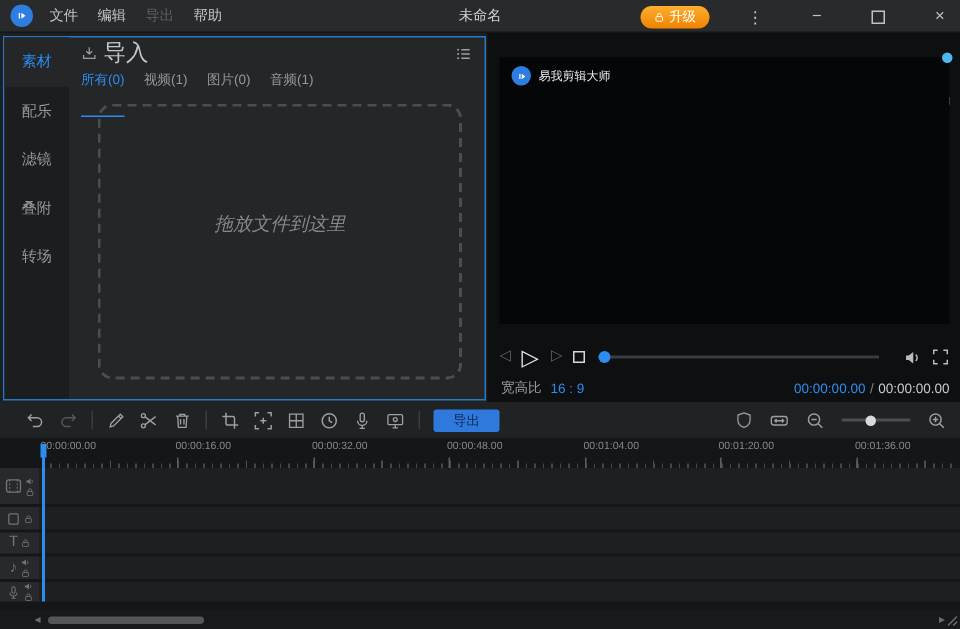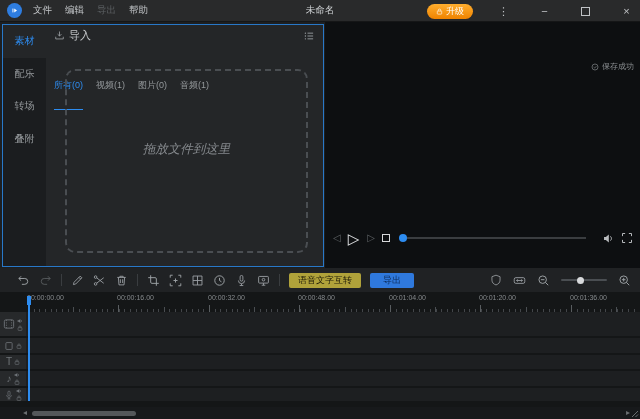--- a/index.html
+++ b/index.html
@@ -26,24 +26,24 @@
   .wc .maxbox{width:7px;height:7px;border:1px solid #c0c3c6;display:block;}
   
   .left-panel{position:absolute;left:2px;top:24px;width:322px;height:243px;box-sizing:border-box;
     border:1px solid #2878c8;background:#242628;display:flex;}
   .sidebar{width:43px;background:#1b1d1f;display:flex;flex-direction:column;flex:0 0 auto;}
   .side-item{height:32.5px;display:flex;align-items:center;justify-content:center;
     font-size:10px;color:#94989b;cursor:default;}
   .side-item.active{color:#2d8cf0;background:#242628;}
   .media{flex:1;position:relative;}
   .media-header{display:flex;align-items:center;height:17px;padding:2px 8px 0 8px;}
-  .import-btn{display:flex;align-items:center;gap:4px;font-size:11px;color:#c4c7ca;}
+  .import-btn{display:flex;align-items:center;gap:4px;font-size:15px;color:#c4c7ca;}
   .view-btn{margin-left:auto;}
   .media-tabs{display:flex;gap:13px;padding:3px 0 0 8px;font-size:9px;color:#94989b;}
-  .mtab{padding-bottom:17px;margin-top:32px;}
+  .mtab{padding-bottom:17px;}
   .mtab.active{color:#2d8cf0;border-bottom:1px solid #2d8cf0;}
   .dropzone{position:absolute;left:19px;right:15px;top:44px;bottom:13px;
     border:2px dashed #4a4e52;border-radius:10px;
     display:flex;align-items:center;justify-content:center;}
   .dropzone span{font-size:12.5px;font-style:italic;color:#85898d;transform:translateY(-12px);}
   
   .preview{position:absolute;left:325px;top:22px;width:315px;height:246px;background:#0d0f11;}
   .save-status{position:absolute;top:4px;right:6px;display:flex;align-items:center;gap:3px;
     font-size:8px;color:#8a8e91;margin-top:35px;}
   .video-area{position:absolute;left:8px;top:16px;width:300px;height:178px;background:#050608;}
@@ -238,22 +238,23 @@
         <span class="maxbox"></span>
       </span>
     <span class="wc">×</span>
   </div>
 </div>
 
 <div class="left-panel">
   <div class="sidebar">
     <div class="side-item active">素材</div>
     <div class="side-item">配乐</div>
+    <div class="side-item">滤镜</div>
+    <div class="side-item">叠附</div>
     <div class="side-item">转场</div>
-    <div class="side-item">叠附</div>
   </div>
   <div class="media">
     <div class="media-header">
       <div class="import-btn">
         <svg class="ico" width="11" height="11">
             <use href="#i-import"></use>
           </svg>
         <span>导入</span>
       </div>
       <svg class="ico view-btn" width="12" height="12">
@@ -272,35 +273,53 @@
   </div>
 </div>
 
 <div class="preview">
   <div class="save-status">
     <svg width="8" height="8" style="color:#8a8e91">
         <use href="#i-check"></use>
       </svg>
     <span>保存成功</span>
   </div>
+  <div class="video-area">
+    <div class="watermark">
+      <div class="wm-logo">
+          <svg width="8" height="8" style="color:#fff">
+            <use href="#i-play"></use>
+          </svg>
+        </div>
+      <span>易我剪辑大师</span>
+    </div>
+    <div class="indicator-dot"></div>
+  </div>
   <div class="controls">
     <span class="pc">◁</span>
     <span class="pc play">▷</span>
     <span class="pc">▷</span>
     <span class="pc stop"></span>
     <div class="seekbar">
       <div class="seek-handle"></div>
     </div>
     <svg class="ico" width="13" height="13">
         <use href="#i-volume"></use>
       </svg>
     <svg class="ico" width="12" height="12">
         <use href="#i-fullscreen"></use>
       </svg>
   </div>
+  <div class="info-row">
+    <span class="aspect-label">宽高比</span>
+    <span class="aspect-value">16 : 9</span>
+    <span class="timecodes">
+      <span class="tc-cur">00:00:00.00</span><span class="tc-sep">/</span><span class="tc-total">00:00:00.00</span>
+    </span>
+  </div>
 </div>
 
 <div class="toolbar">
   <svg class="ico tbi" width="13" height="13">
       <use href="#i-undo"></use>
     </svg>
   <svg class="ico tbi disabled" width="13" height="13">
       <use href="#i-redo"></use>
     </svg>
   <div class="tsep"></div>
@@ -326,21 +345,20 @@
   <svg class="ico tbi" width="13" height="13">
       <use href="#i-clock"></use>
     </svg>
   <svg class="ico tbi" width="13" height="13">
       <use href="#i-mic"></use>
     </svg>
   <svg class="ico tbi" width="13" height="13">
       <use href="#i-monitor"></use>
     </svg>
   <div class="tsep"></div>
-  <div class="btn speech">语音文字互转</div>
   <div class="btn export">导出</div>
   <div class="tb-rightgrp">
     <svg class="ico tbi" width="12" height="12">
         <use href="#i-shield"></use>
       </svg>
     <svg class="ico tbi" width="13" height="13">
         <use href="#i-fitwidth"></use>
       </svg>
     <svg class="ico tbi" width="13" height="13">
         <use href="#i-zoomout"></use>

